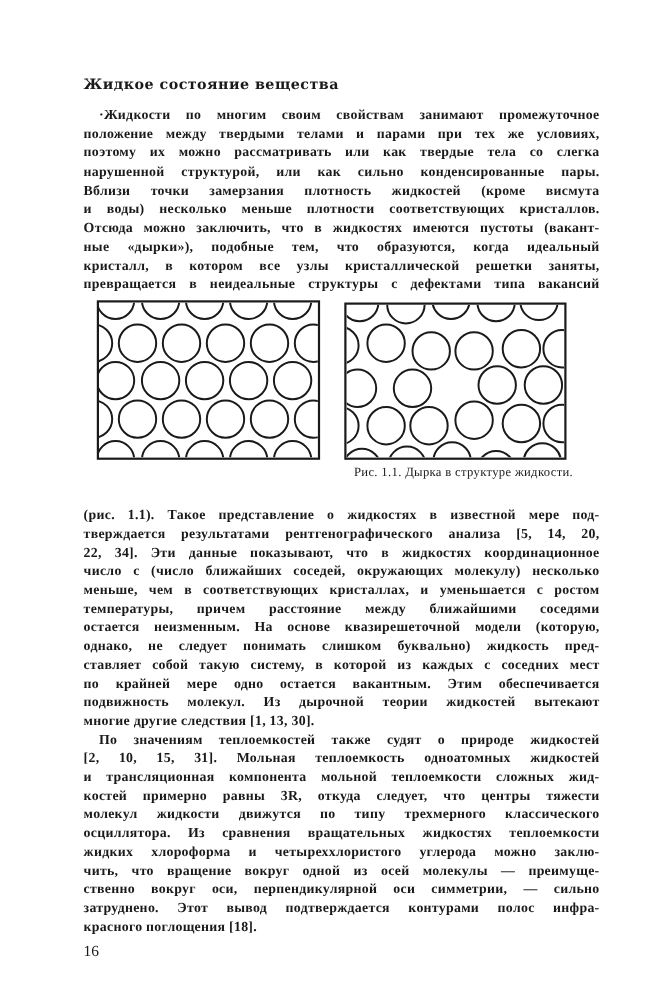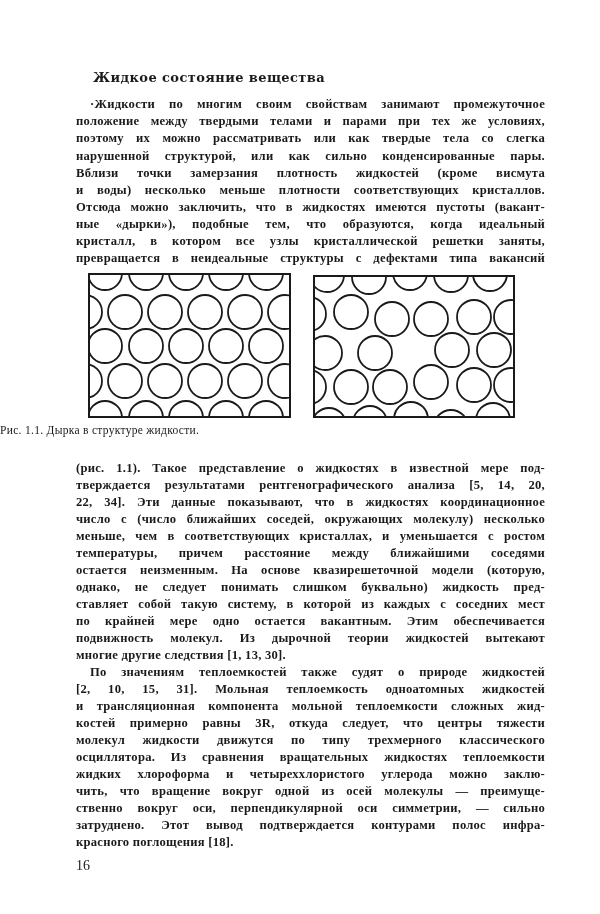--- a/index.html
+++ b/index.html
@@ -3,34 +3,34 @@
 <meta charset="utf-8">
 <style>
   html, body { margin: 0; padding: 0; }
   body {
     width: 600px; height: 914px; background: #ffffff; position: relative; overflow: hidden;
     font-family: "DejaVu Serif", "Liberation Serif", serif; color: #1a1a1a;
   }
   .page { position: absolute; left: 0; top: 0; width: 600px; height: 914px; }
   .heading {
     position: absolute; left: 76px; top: 70px;
-    font-family: "DejaVu Serif", serif; font-weight: bold; font-size: 13px; letter-spacing: 0.4px; margin-left: 17px;
+    font-family: "DejaVu Serif", serif; font-weight: bold; font-size: 13px; letter-spacing: 0.4px;
   }
   .line {
     position: absolute; left: 76px; width: 469px; font-size: 12.6px; line-height: 16px;
     white-space: nowrap; text-align: justify; text-align-last: justify;
     font-family: "Liberation Serif", "DejaVu Serif", serif; letter-spacing: 0.25px; font-weight: bold;
   }
   .line.last { text-align-last: left; }
   .line.indent { left: 90px; width: 455px; }
   .figure-box {
     position: absolute; border: 2px solid #1a1a1a; background: #fff; overflow: hidden;
   }
   .caption {
-    position: absolute; left: 0; width: 521px; top: 424px; text-align: left;
+    position: absolute; left: 0; width: 521px; top: 424px; text-align: right;
     font-size: 11.5px; font-family: "Liberation Serif", serif; letter-spacing: 0.3px;
   }
   .page-number {
     position: absolute; left: 76px; top: 825px; font-size: 14px; font-family: "Liberation Serif", serif;
   }
   svg circle { fill: none; stroke: #1a1a1a; stroke-width: 1.8; }
 </style>
 </head>
 <body>
 

